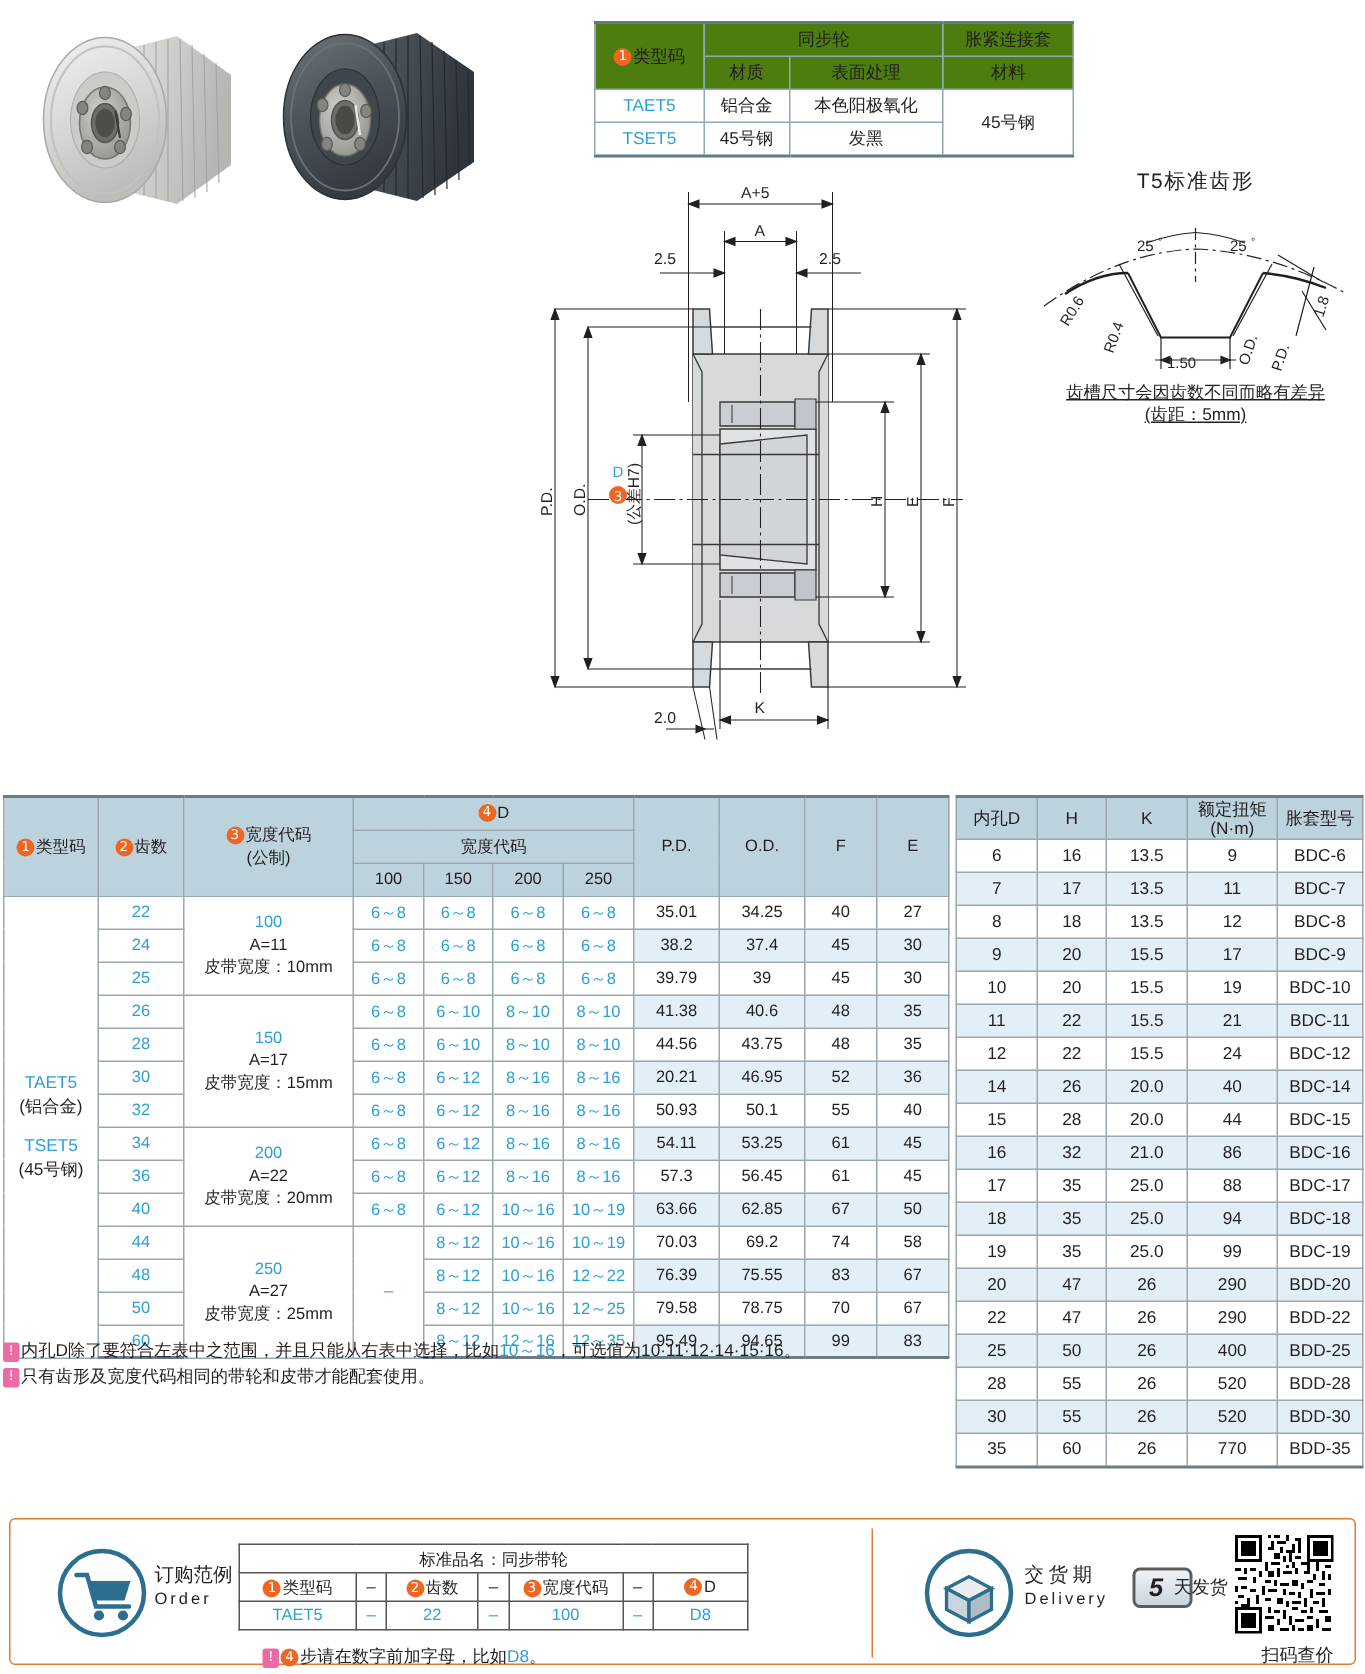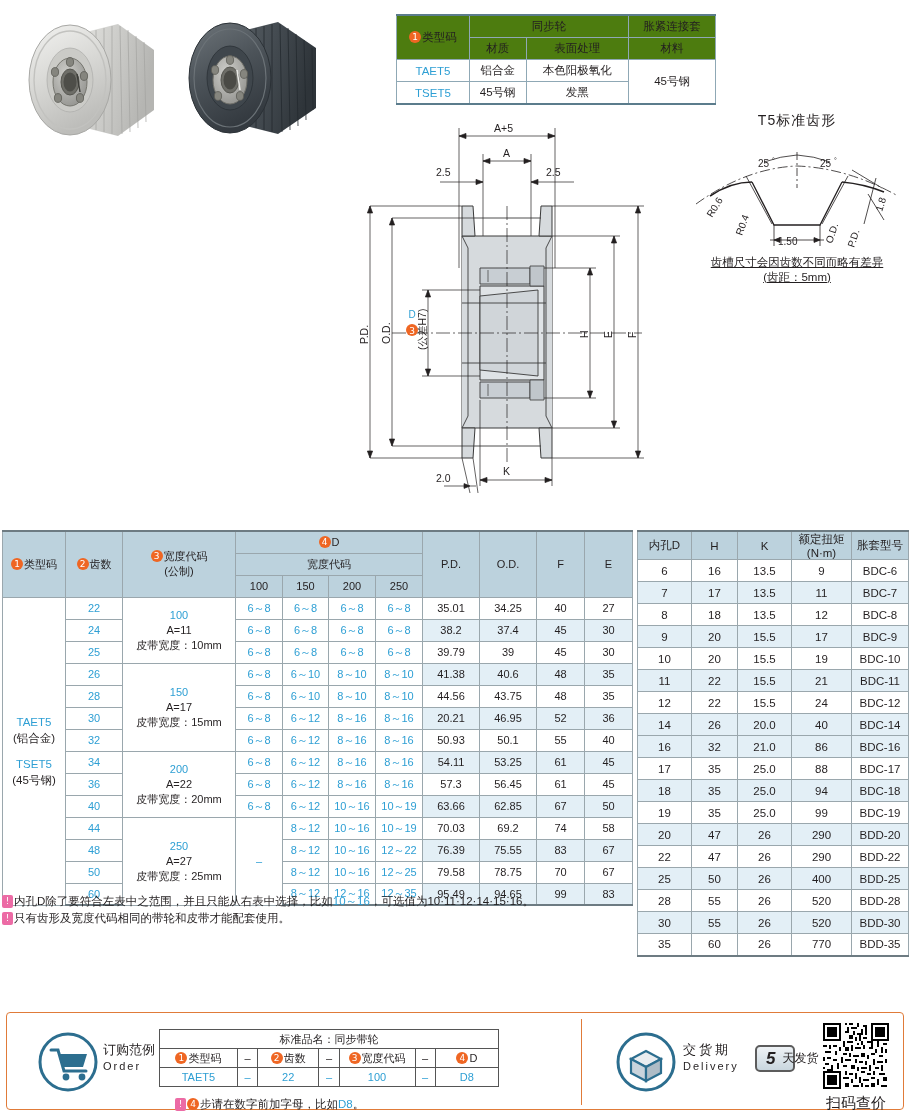--- a/index.html
+++ b/index.html
@@ -713,20 +713,27 @@
           <td>15.5</td>
           <td>24</td>
           <td>BDC-12</td>
         </tr>
         <tr class="alt">
           <td>14</td>
           <td>26</td>
           <td>20.0</td>
           <td>40</td>
           <td>BDC-14</td>
+        </tr>
+        <tr>
+          <td>15</td>
+          <td>28</td>
+          <td>20.0</td>
+          <td>44</td>
+          <td>BDC-15</td>
         </tr>
         <tr class="alt">
           <td>16</td>
           <td>32</td>
           <td>21.0</td>
           <td>86</td>
           <td>BDC-16</td>
         </tr>
         <tr>
           <td>17</td>
@@ -976,15 +983,15 @@
           <rect x="11" y="30" width="2" height="2"></rect>
         <rect x="15" y="31" width="3" height="1"></rect>
           <rect x="19" y="30" width="1" height="2"></rect>
           <rect x="21" y="31" width="2" height="1"></rect>
         <rect x="24" y="30" width="2" height="2"></rect>
           <rect x="29" y="31" width="3" height="1"></rect>
         <rect x="10" y="11" width="1" height="1"></rect>
           <rect x="24" y="10" width="1" height="2"></rect>
       </g>
     </svg>
-    <div style="text-align:center;font-size:15px;margin-top:1px;font-family:Liberation Mono, monospace;">扫码查价</div>
+    <div style="text-align:right;font-size:12px;margin-top:1px;font-family:Liberation Mono, monospace;">扫码查价</div>
   </div>
 </div>
 
 </body></html>

